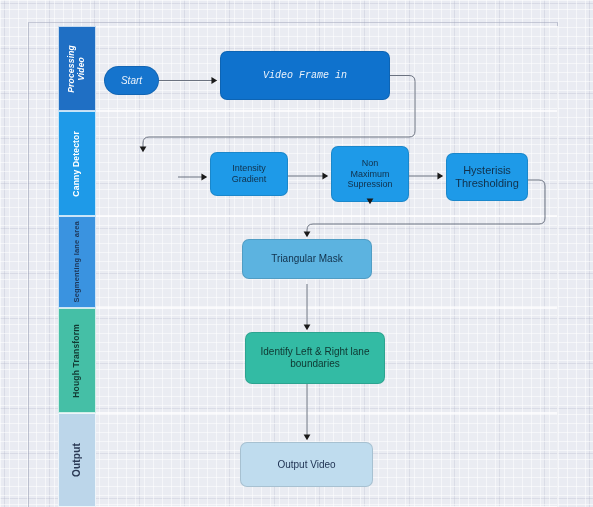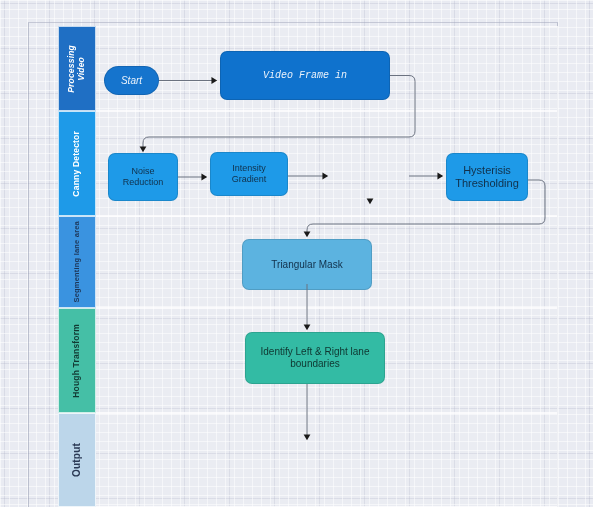--- a/index.html
+++ b/index.html
@@ -96,34 +96,37 @@
       <div class="lane" style="left: 58px; top: 413px; width: 500px; height: 94px;"></div>
       <div class="lane-head" style="left: 58px; top: 413px; width: 38px; height: 94px; background: rgb(188, 214, 234); border: 1px solid rgba(255, 255, 255, 0.75);">
         <span style="color: rgb(43, 58, 85); font-style: normal; font-weight: bold; font-size: 10px;">Output</span>
       </div>
       <div class="node start italic" style="left: 104px; top: 66px; width: 55px; height: 29px; background: rgb(21, 116, 205); color: rgb(234, 242, 251); font-size: 10px;">
         <span>Start</span>
       </div>
       <div class="node italic" style="left: 220px; top: 51px; width: 170px; height: 49px; background: rgb(15, 114, 205); color: rgb(234, 242, 251); font-size: 10px; font-family: Liberation Mono, monospace;">
         <span>Video Frame in</span>
       </div>
-      <div class="node" style="left: 108px; top: 153px; width: 70px; height: 48px; background: rgb(30, 154, 232); color: rgb(17, 48, 74); font-size: 9px;">
-        <span>Noise<br>Reduction</span>
-      </div>
       <div class="node" style="left: 210px; top: 152px; width: 78px; height: 44px; background: rgb(30, 154, 232); color: rgb(17, 48, 74); font-size: 9px;">
         <span>Intensity<br>Gradient</span>
+      </div>
+      <div class="node" style="left: 331px; top: 146px; width: 78px; height: 56px; background: rgb(30, 154, 232); color: rgb(17, 48, 74); font-size: 9px;">
+        <span>Non<br>Maximum<br>Supression</span>
       </div>
       <div class="node" style="left: 446px; top: 153px; width: 82px; height: 48px; background: rgb(30, 154, 232); color: rgb(17, 48, 74); font-size: 11px;">
         <span>Hysterisis<br>Thresholding</span>
       </div>
-      <div class="node" style="left: 242px; top: 239px; width: 130px; height: 51px; background: rgb(92, 179, 224); color: rgb(17, 48, 74); font-size: 10px;">
+      <div class="node" style="left: 242px; top: 239px; width: 130px; height: 40px; background: rgb(92, 179, 224); color: rgb(17, 48, 74); font-size: 10px;">
         <span>Triangular Mask</span>
       </div>
       <div class="node" style="left: 237px; top: 332px; width: 140px; height: 52px; background: rgb(51, 187, 164); color: rgb(15, 54, 48); font-size: 10px; margin-left: 8px;">
         <span>Identify Left &amp; Right lane<br>boundaries</span>
+      </div>
+      <div class="node" style="left: 240px; top: 442px; width: 133px; height: 45px; background: rgb(191, 220, 238); color: rgb(29, 48, 80); font-size: 10px;">
+        <span>Output Video</span>
       </div>
     </div>
   <svg id="wires" viewBox="0 0 593 507" xmlns="http://www.w3.org/2000/svg">
       <path d="M 159 80.5 L 216 80.5" fill="none" stroke="#6b7280" stroke-width="1"></path>
       <polygon points="211.41,77.1 211.41,83.9 217.2,80.5" fill="#1a1a1a"></polygon>
       <path d="M 390 75.5 L 409 75.5 Q 415 75.5 415 81.5 L 415 131 Q 415 137 409 137 L 149 137 Q 143 137 143 143 L 143 149" fill="none" stroke="#6b7280" stroke-width="1"></path>
       <polygon points="139.6,146.41 146.4,146.41 143,152.2" fill="#1a1a1a"></polygon>
       <path d="M 178 177 L 206 177" fill="none" stroke="#6b7280" stroke-width="1"></path>
       <polygon points="201.41,173.6 201.41,180.4 207.2,177" fill="#1a1a1a"></polygon>
       <path d="M 288 176 L 327 176" fill="none" stroke="#6b7280" stroke-width="1"></path>

